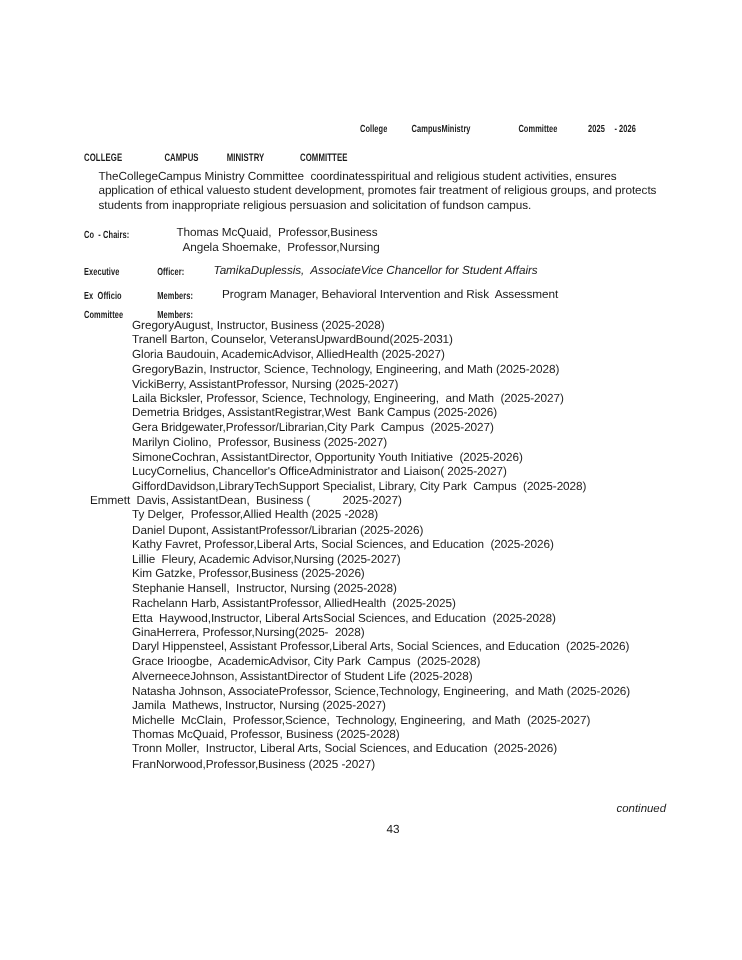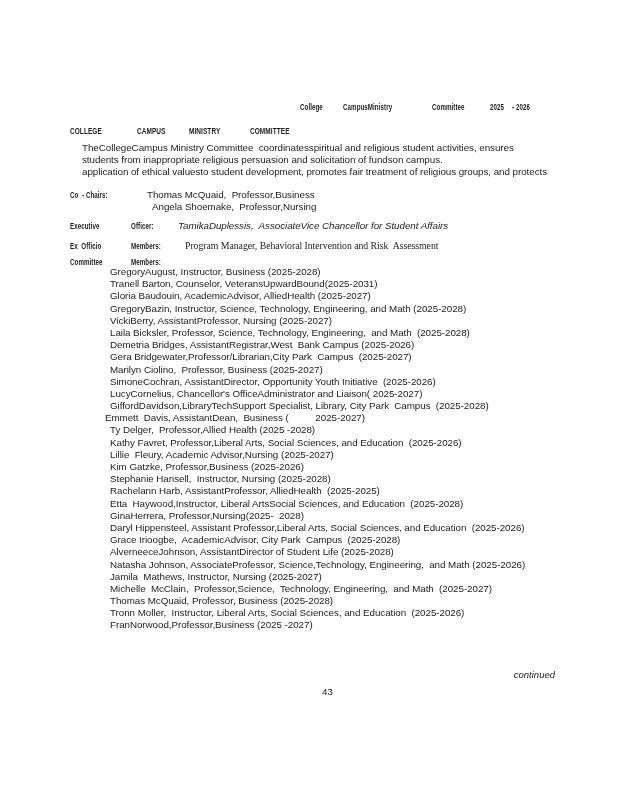--- a/index.html
+++ b/index.html
@@ -28,30 +28,30 @@
   .intro div{font-size:9.8px;line-height:12.2px;white-space:pre;letter-spacing:-0.05px;}
   
   .lbl-cochairs{top:190px;left:70px;}
   .val-cochair1{top:189px;left:147px;}
   .val-cochair2{top:201px;left:152px;}
   .lbl-exec1{top:221px;left:70px;}
   .lbl-exec2{top:221px;left:131px;}
   .val-exec{top:220px;left:178px;font-style:italic;}
   .lbl-exo1{top:241px;left:70px;}
   .lbl-exo2{top:241px;left:131px;}
-  .val-exo{top:240px;left:185px;font-family:Liberation Serif, serif;}
+  .val-exo{top:240px;left:185px;}
   .lbl-com1{top:257px;left:70px;}
   .lbl-com2{top:257px;left:131px;}
   
   .members{top:266px;left:0;width:499px;}
   .members .m{
     padding-left:110px;font-size:9.8px;line-height:12.19px;
     white-space:pre;letter-spacing:-0.05px;
   }
-  .members .m.outdent{padding-left:105px;}
+  .members .m.outdent{padding-left:75px;}
   
   .continued{top:669px;right:63px;font-size:9.5px;font-style:italic;}
   .pagenum{top:686px;left:322px;font-size:9.8px;}
 </style>
 </head>
 <body>
 
 <div class="abs hdr">
   <span class="cond hp0">College</span>
   <span class="cond hp1">CampusMinistry</span>
@@ -62,22 +62,22 @@
 
 <div class="abs ttl">
   <span class="cond tp0">COLLEGE</span>
   <span class="cond tp1">CAMPUS</span>
   <span class="cond tp2">MINISTRY</span>
   <span class="cond tp3">COMMITTEE</span>
 </div>
 
 <div class="abs intro">
   <div>TheCollegeCampus Ministry Committee  coordinatesspiritual and religious student activities, ensures</div>
+  <div>application of ethical valuesto student development, promotes fair treatment of religious groups, and protects</div>
   <div>students from inappropriate religious persuasion and solicitation of fundson campus.</div>
-  <div>application of ethical valuesto student development, promotes fair treatment of religious groups, and protects</div>
 </div>
 
 <span class="abs cond lbl-cochairs">Co  - Chairs:</span>
 <span class="abs body-txt val-cochair1">Thomas McQuaid,  Professor,Business</span>
 <span class="abs body-txt val-cochair2">Angela Shoemake,  Professor,Nursing</span>
 
 <span class="abs cond lbl-exec1">Executive</span>
 <span class="abs cond lbl-exec2">Officer:</span>
 <span class="abs body-txt val-exec">TamikaDuplessis,  AssociateVice Chancellor for Student Affairs</span>
 
@@ -87,29 +87,30 @@
 
 <span class="abs cond lbl-com1">Committee</span>
 <span class="abs cond lbl-com2">Members:</span>
 
 <div class="abs members">
     <div class="m">GregoryAugust, Instructor, Business (2025-2028)</div>
     <div class="m">Tranell Barton, Counselor, VeteransUpwardBound(2025-2031)</div>
     <div class="m">Gloria Baudouin, AcademicAdvisor, AlliedHealth (2025-2027)</div>
     <div class="m">GregoryBazin, Instructor, Science, Technology, Engineering, and Math (2025-2028)</div>
     <div class="m">VickiBerry, AssistantProfessor, Nursing (2025-2027)</div>
-    <div class="m">Laila Bicksler, Professor, Science, Technology, Engineering,  and Math  (2025-2028)</div>
+    <div class="m">Laila Bicksler, Professor, Science, Technology, Engineering,  and Math  (2025-2027)</div>
     <div class="m">Demetria Bridges, AssistantRegistrar,West  Bank Campus (2025-2026)</div>
     <div class="m">Gera Bridgewater,Professor/Librarian,City Park  Campus  (2025-2027)</div>
     <div class="m">Marilyn Ciolino,  Professor, Business (2025-2027)</div>
     <div class="m">SimoneCochran, AssistantDirector, Opportunity Youth Initiative  (2025-2026)</div>
     <div class="m">LucyCornelius, Chancellor's OfficeAdministrator and Liaison( 2025-2027)</div>
     <div class="m">GiffordDavidson,LibraryTechSupport Specialist, Library, City Park  Campus  (2025-2028)</div>
     <div class="m outdent">Emmett  Davis, AssistantDean,  Business (          2025-2027)</div>
     <div class="m">Ty Delger,  Professor,Allied Health (2025 -2028)</div>
+    <div class="m">Daniel Dupont, AssistantProfessor/Librarian (2025-2026)</div>
     <div class="m">Kathy Favret, Professor,Liberal Arts, Social Sciences, and Education  (2025-2026)</div>
     <div class="m">Lillie  Fleury, Academic Advisor,Nursing (2025-2027)</div>
     <div class="m">Kim Gatzke, Professor,Business (2025-2026)</div>
     <div class="m">Stephanie Hansell,  Instructor, Nursing (2025-2028)</div>
     <div class="m">Rachelann Harb, AssistantProfessor, AlliedHealth  (2025-2025)</div>
     <div class="m">Etta  Haywood,Instructor, Liberal ArtsSocial Sciences, and Education  (2025-2028)</div>
     <div class="m">GinaHerrera, Professor,Nursing(2025-  2028)</div>
     <div class="m">Daryl Hippensteel, Assistant Professor,Liberal Arts, Social Sciences, and Education  (2025-2026)</div>
     <div class="m">Grace Irioogbe,  AcademicAdvisor, City Park  Campus  (2025-2028)</div>
     <div class="m">AlverneeceJohnson, AssistantDirector of Student Life (2025-2028)</div>

